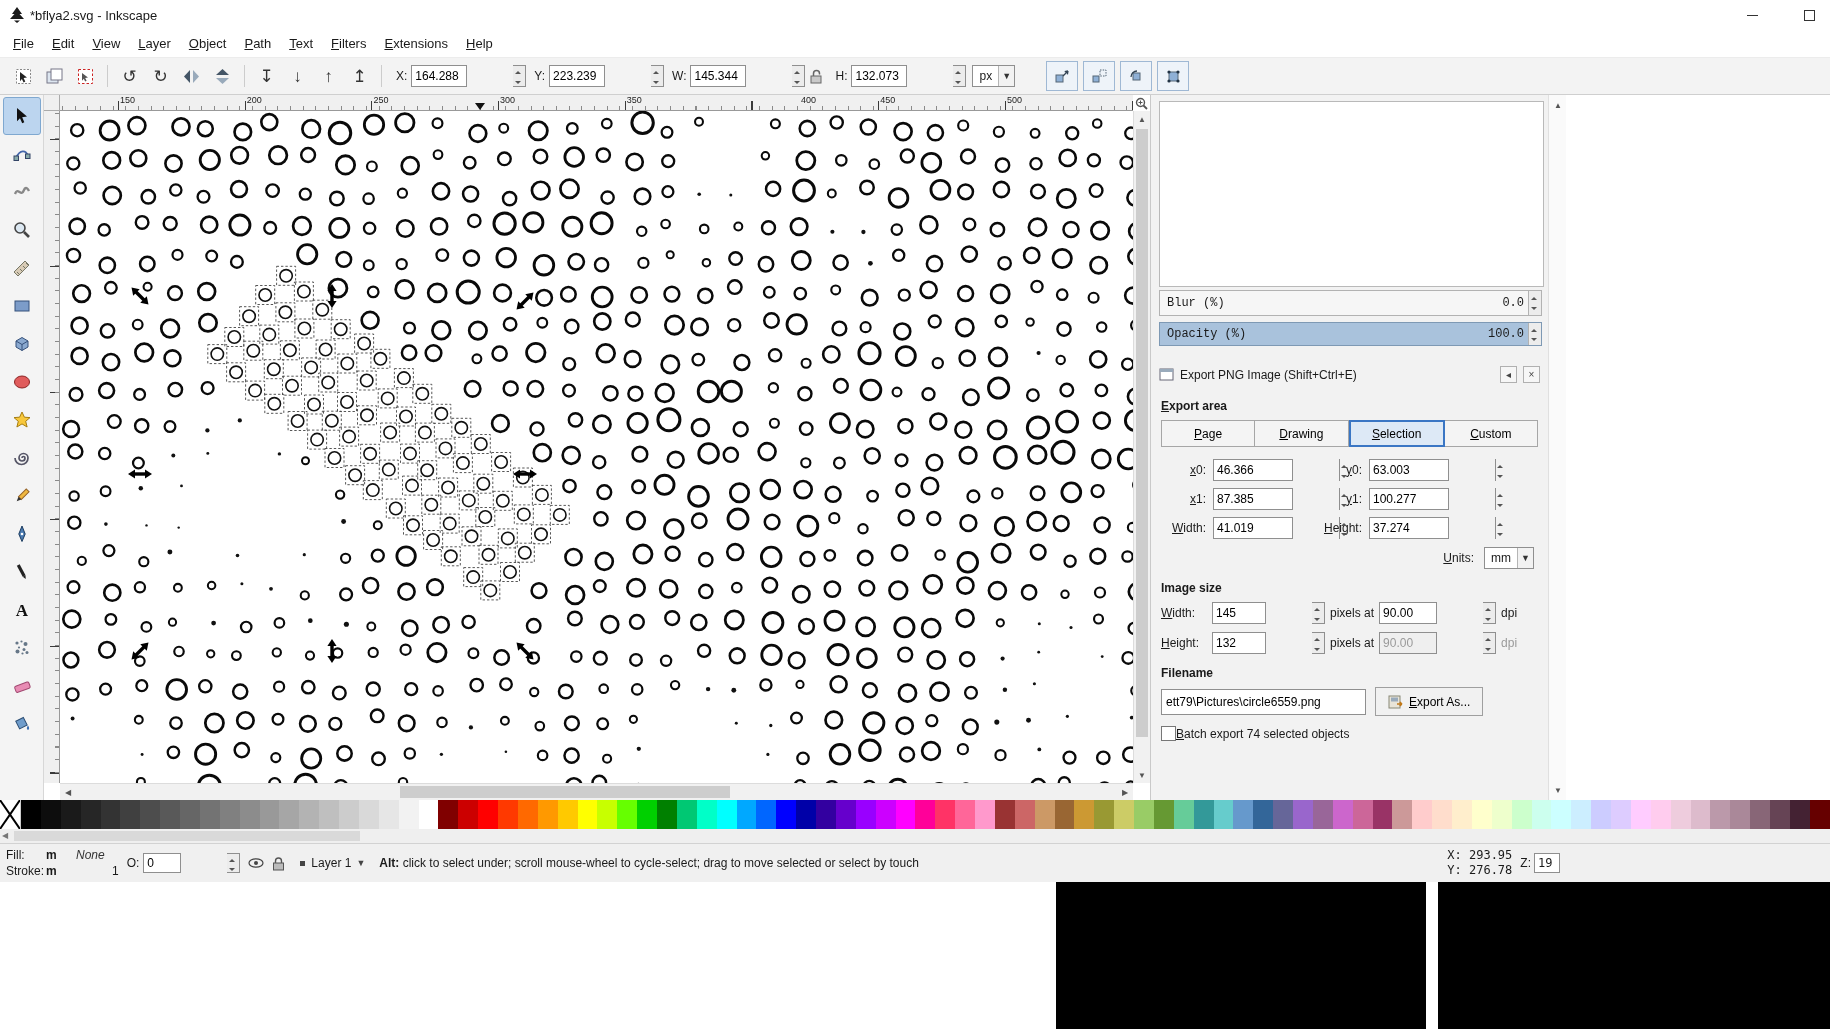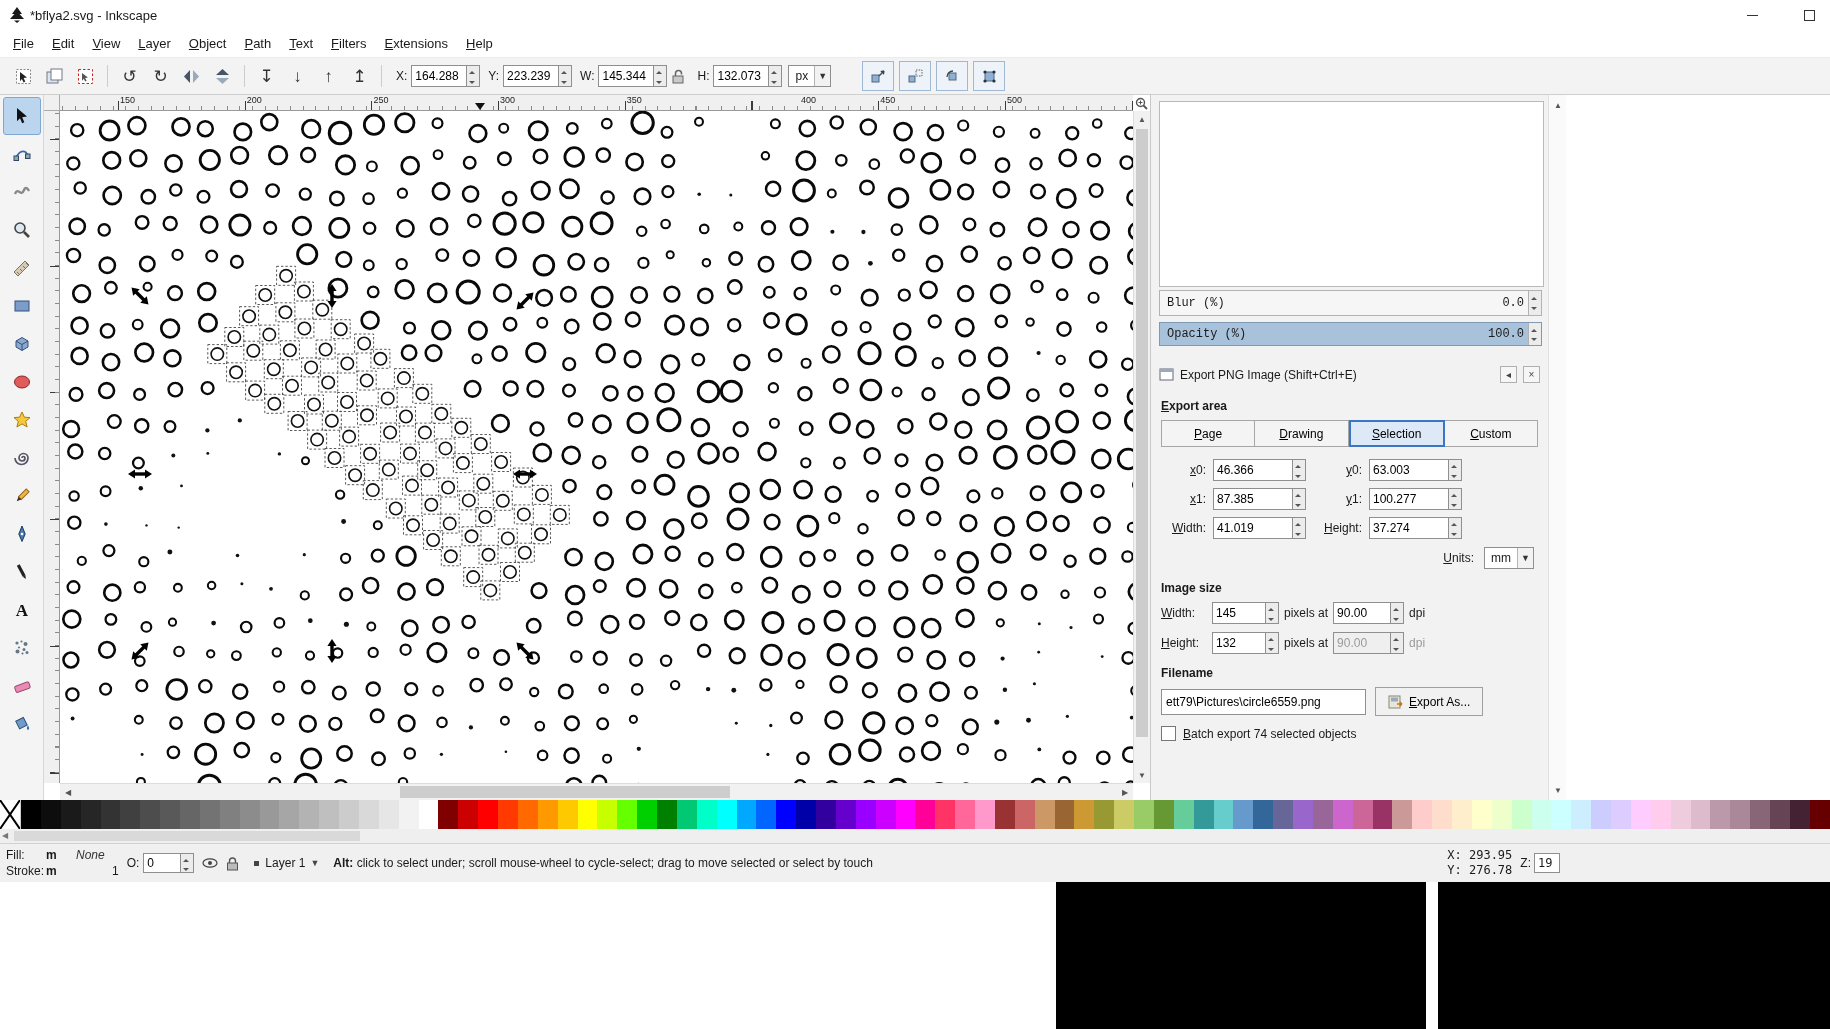--- a/index.html
+++ b/index.html
@@ -25,21 +25,21 @@
   .u-first{display:inline-block;}
   .u-first::first-letter{text-decoration:underline;}
 
   
   .commandbar{position:absolute;left:0;top:58px;width:1830px;height:37px;background:#f3f3f3;border-bottom:1px solid #cfcfcf;display:flex;align-items:center;padding:0 8px;box-sizing:border-box;}
   .cmd-btn{width:31px;height:29px;display:flex;align-items:center;justify-content:center;flex:0 0 auto;}
   .cmd-sep{width:1px;height:22px;background:#ccc;margin:0 6px;flex:0 0 auto;}
   .arrow-glyph{font-size:17px;color:#333;line-height:1;}
   .field{display:flex;align-items:center;margin-left:8px;flex:0 0 auto;}
   .field label{margin-right:4px;}
-  .spinbox{position:relative;display:inline-flex;align-items:stretch;}
+  .spinbox{position:relative;display:inline-flex;align-items:stretch;gap:46px;}
   .spinbox input{width:56px;height:22px;border:1px solid #8f8f8f;font-family:"Liberation Sans",sans-serif;font-size:12px;padding:0 3px;box-sizing:border-box;background:#fff;}
   .spin{width:13px;border:1px solid #8f8f8f;border-left:0;background:#ececec;display:flex;flex-direction:column;box-sizing:border-box;}
   .spin i{flex:1;position:relative;display:block;}
   .spin i.up::after{content:"";position:absolute;left:2px;top:2px;border:3px solid transparent;border-bottom-color:#555;}
   .spin i.dn::after{content:"";position:absolute;left:2px;top:5px;border:3px solid transparent;border-top-color:#555;}
   .dropdown{display:inline-flex;align-items:center;height:22px;border:1px solid #8f8f8f;background:#fff;margin-left:6px;box-sizing:border-box;}
   .dropdown .val{padding:0 6px;}
   .dropdown .dd-arrow{width:15px;align-self:stretch;display:flex;align-items:center;justify-content:center;border-left:1px solid #b5b5b5;background:#f2f2f2;font-size:9px;color:#333;}
   .cmd-toggle{width:30px;height:28px;border:1px solid #9fb8d4;background:#eef3f9;margin-left:5px;display:flex;align-items:center;justify-content:center;flex:0 0 auto;}
 
@@ -99,21 +99,21 @@
   .coord-grid .spinbox input{width:80px;}
   .units-row{display:flex;align-items:center;justify-content:flex-end;margin:4px 14px 0 0;gap:4px;}
   .img-row{display:flex;align-items:center;gap:5px;margin:0 10px 8px 10px;}
   .img-row .lbl{width:46px;}
   .img-row .spinbox input.narrow{width:54px;}
   .img-row .spinbox input.dpi-dis{width:58px;background:#efefef;color:#9a9a9a;}
   .img-row .spinbox input.dpi-en{width:58px;}
   .filename-row{display:flex;align-items:center;gap:9px;margin:2px 10px 10px 10px;}
   .filename-row input{flex:0 0 205px;height:26px;border:1px solid #8f8f8f;font-size:12px;padding:0 4px;box-sizing:border-box;font-family:"Liberation Sans",sans-serif;}
   .export-as-btn{display:flex;align-items:center;gap:6px;height:29px;padding:0 12px;border:1px solid #9f9f9f;background:#f1f1f1;font-size:12px;font-family:"Liberation Sans",sans-serif;}
-  .batch-row{display:flex;align-items:center;gap:7px;margin:10px 0 0 10px;}
+  .batch-row{display:flex;align-items:center;margin:10px 0 0 10px;}
   .checkbox{width:13px;height:13px;border:1px solid #777;background:#fff;}
 
   
   .palette{position:absolute;left:0;top:800px;width:1830px;height:29px;display:flex;}
   .swatch{flex:1;}
   .swatch-none{flex:0 0 20px;background:#fff;border-right:1px solid #ccc;box-sizing:border-box;}
   .palette-scroll{position:absolute;left:0;top:829px;width:1830px;height:14px;background:#efefef;}
   .palette-scroll .arr{position:absolute;left:2px;top:0;font-size:8px;color:#777;line-height:14px;}
   .pal-thumb{position:absolute;left:14px;top:2px;width:346px;height:10px;background:#d9d9d9;}
 

